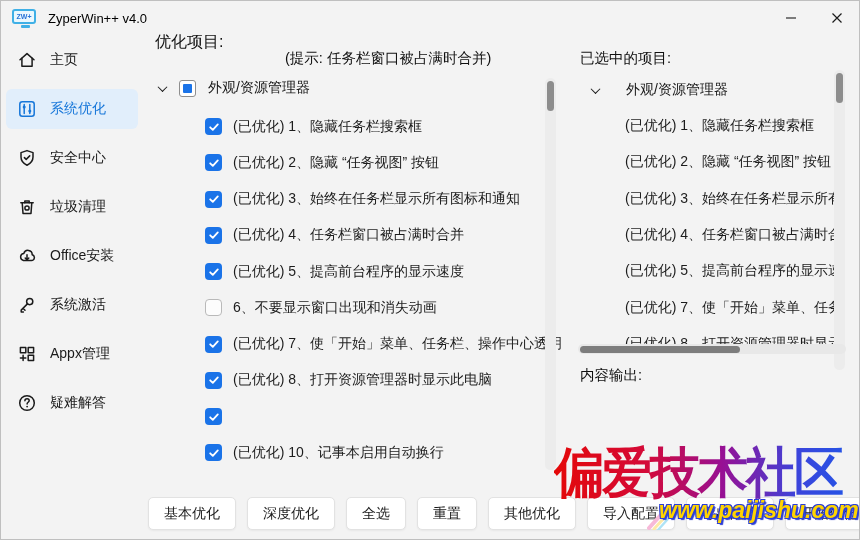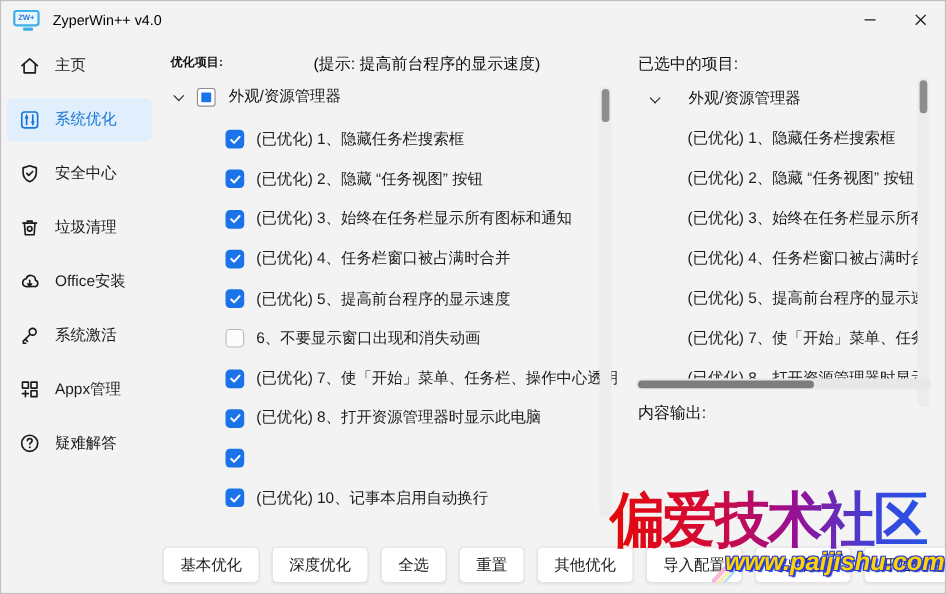--- a/index.html
+++ b/index.html
@@ -17,21 +17,21 @@
   .win-btns { margin-left:auto; display:flex; }
   .win-btn { width:46px; height:36px; display:flex; align-items:center; justify-content:center; cursor:default; }
 
   
   .sidebar { position:absolute; top:40px; left:0; width:144px; }
   .side-item { height:40px; margin:0 6px 9px 6px; border-radius:6px; display:flex; align-items:center; gap:13px; padding-left:11px; font-size:14px; color:#1b1b1b; cursor:default; }
   .side-item .ic { width:20px; height:20px; display:flex; align-items:center; justify-content:center; }
   .side-item.active { background:#e1eefb; color:#1676d9; }
 
   
-  .main-h1 { position:absolute; left:155px; top:49px; font-size:11px; color:#101010;font-weight:bold; }
+  .main-h1 { position:absolute; left:155px; top:32px; font-size:16px; color:#101010; }
   .main-hint { position:absolute; left:285px; top:49px; font-size:14.5px; color:#101010; }
   .grp-row { position:absolute; left:157px; top:79px; display:flex; align-items:center; font-size:14px; color:#141414; }
   .chev { width:7px; height:7px; border-right:1.7px solid #1b1b1b; border-bottom:1.7px solid #1b1b1b; transform:rotate(45deg) translate(-1px,-1px); }
   .chev-wrap { width:22px; display:flex; justify-content:flex-start; padding-left:2px; }
   .cb { width:17px; height:17px; border-radius:4px; flex:0 0 auto; display:flex; align-items:center; justify-content:center; }
   .cb.checked { background:#1a73e8; }
   .cb.unchecked { background:#fcfcfc; border:1px solid #b9b9b9; }
   .cb.indet { background:#fff; border:1px solid #8e8e8e; border-radius:3px; }
   .cb.indet i { display:block; width:9px; height:9px; background:#1a73e8; border-radius:1px; }
   .grp-row .lbl { margin-left:12px; }
@@ -166,21 +166,21 @@
           <circle cx="10" cy="10" r="7.3"></circle>
           <path d="M7.9 7.7 C7.9 6.4 8.9 5.7 10.1 5.7 C11.4 5.7 12.2 6.5 12.2 7.6 C12.2 9.3 10.1 9.2 10.1 10.9"></path>
           <circle cx="10.1" cy="13.6" r="0.9" fill="currentColor" stroke="none"></circle>
         </svg>
       </span>
       <span>疑难解答</span>
     </div>
   </div>
 
 <div class="main-h1">优化项目:</div>
-<div class="main-hint">(提示: 提高前台程序的显示速度)</div>
+<div class="main-hint">(提示: 任务栏窗口被占满时合并)</div>
 
 <div class="grp-row">
   <div class="chev-wrap">
       <div class="chev"></div>
     </div>
   <div class="cb indet">
       <i></i>
     </div>
   <div class="lbl">外观/资源管理器</div>
 </div>

